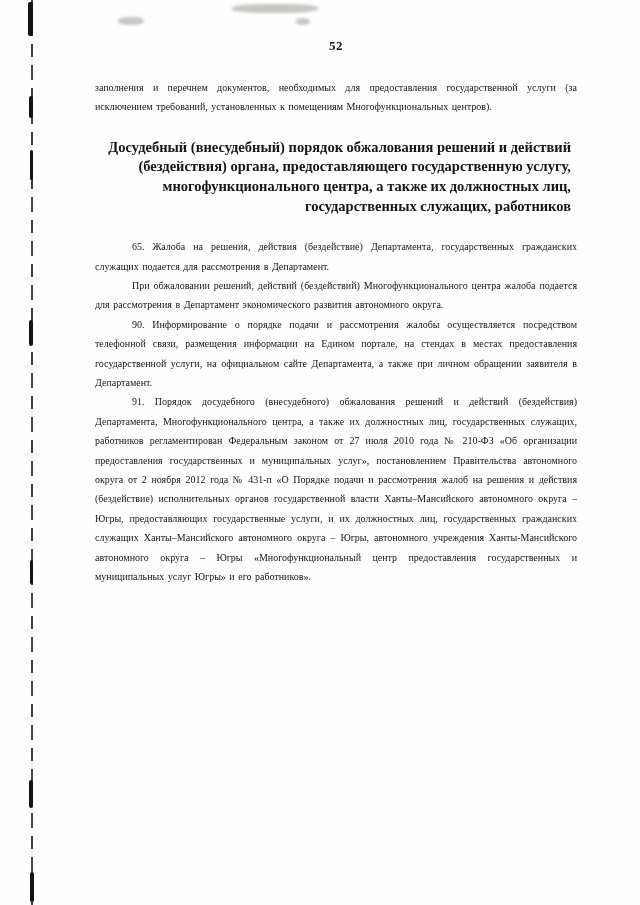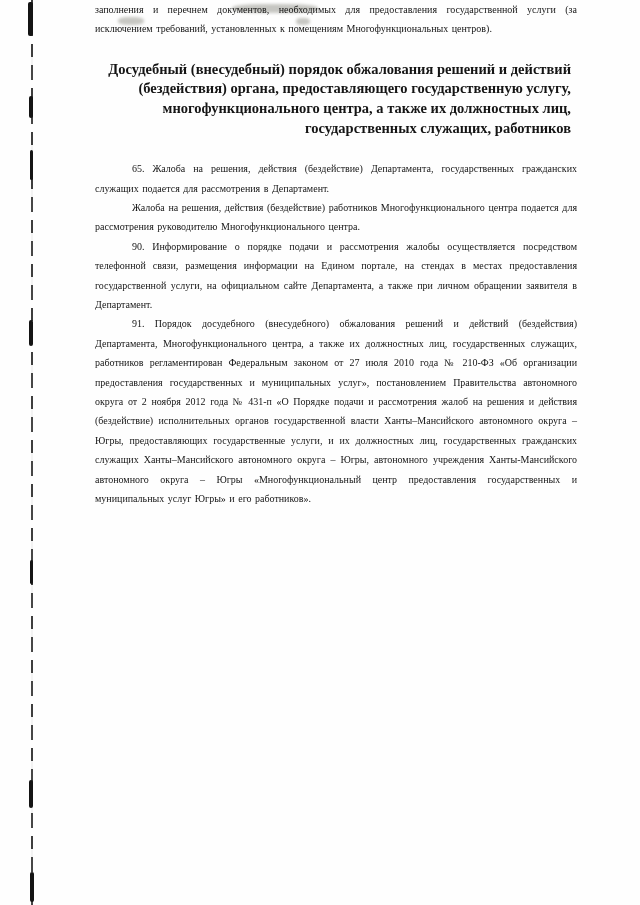--- a/index.html
+++ b/index.html
@@ -89,30 +89,31 @@
   <div class="scan-blob" style="left:30px; top:560px; width:3px; height:24px;"></div>
   <div class="scan-blob" style="left:29px; top:780px; width:4px; height:28px;"></div>
   <div class="scan-blob" style="left:30px; top:872px; width:4px; height:30px;"></div>
 
   <div class="smudge" style="left:232px; top:4px;  width:86px; height:9px;"></div>
   <div class="smudge" style="left:118px; top:17px; width:26px; height:8px;"></div>
   <div class="smudge" style="left:296px; top:18px; width:14px; height:7px;"></div>
 
   <div class="content">
 
+    <div class="page-number">52</div>
 
     <p class="para">заполнения и перечнем документов, необходимых для предоставления государственной услуги (за исключением требований, установленных к помещениям Многофункциональных центров).</p>
 
     <h2 class="heading">Досудебный (внесудебный) порядок обжалования решений и действий (бездействия) органа, предоставляющего государственную услугу, многофункционального центра, а также их должностных лиц, государственных служащих, работников</h2>
 
 
     <p class="para indent">65. Жалоба на решения, действия (бездействие) Департамента, государственных гражданских служащих подается для рассмотрения в Департамент.</p>
 
 
+    <p class="para indent">При обжаловании решений, действий (бездействий) Многофункционального центра жалоба подается для рассмотрения в Департамент экономического развития автономного округа.</p>
 
-    <p class="para indent">Жалоба на решения, действия (бездействие) работников Многофункционального центра подается для рассмотрения руководителю Многофункционального центра.</p>
 
     <p class="para indent">90. Информирование о порядке подачи и рассмотрения жалобы осуществляется посредством телефонной связи, размещения информации на Едином портале, на стендах в местах предоставления государственной услуги, на официальном сайте Департамента, а также при личном обращении заявителя в Департамент.</p>
 
     <p class="para indent">91. Порядок досудебного (внесудебного) обжалования решений и действий (бездействия) Департамента, Многофункционального центра, а также их должностных лиц, государственных служащих, работников регламентирован Федеральным законом от 27 июля 2010 года № 210-ФЗ «Об организации предоставления государственных и муниципальных услуг», постановлением Правительства автономного округа от 2 ноября 2012 года № 431-п «О Порядке подачи и рассмотрения жалоб на решения и действия (бездействие) исполнительных органов государственной власти Ханты–Мансийского автономного округа – Югры, предоставляющих государственные услуги, и их должностных лиц, государственных гражданских служащих Ханты–Мансийского автономного округа – Югры, автономного учреждения Ханты-Мансийского автономного округа – Югры «Многофункциональный центр предоставления государственных и муниципальных услуг Югры» и его работников».</p>
 
   </div>
 </div>
 
 </body></html>

